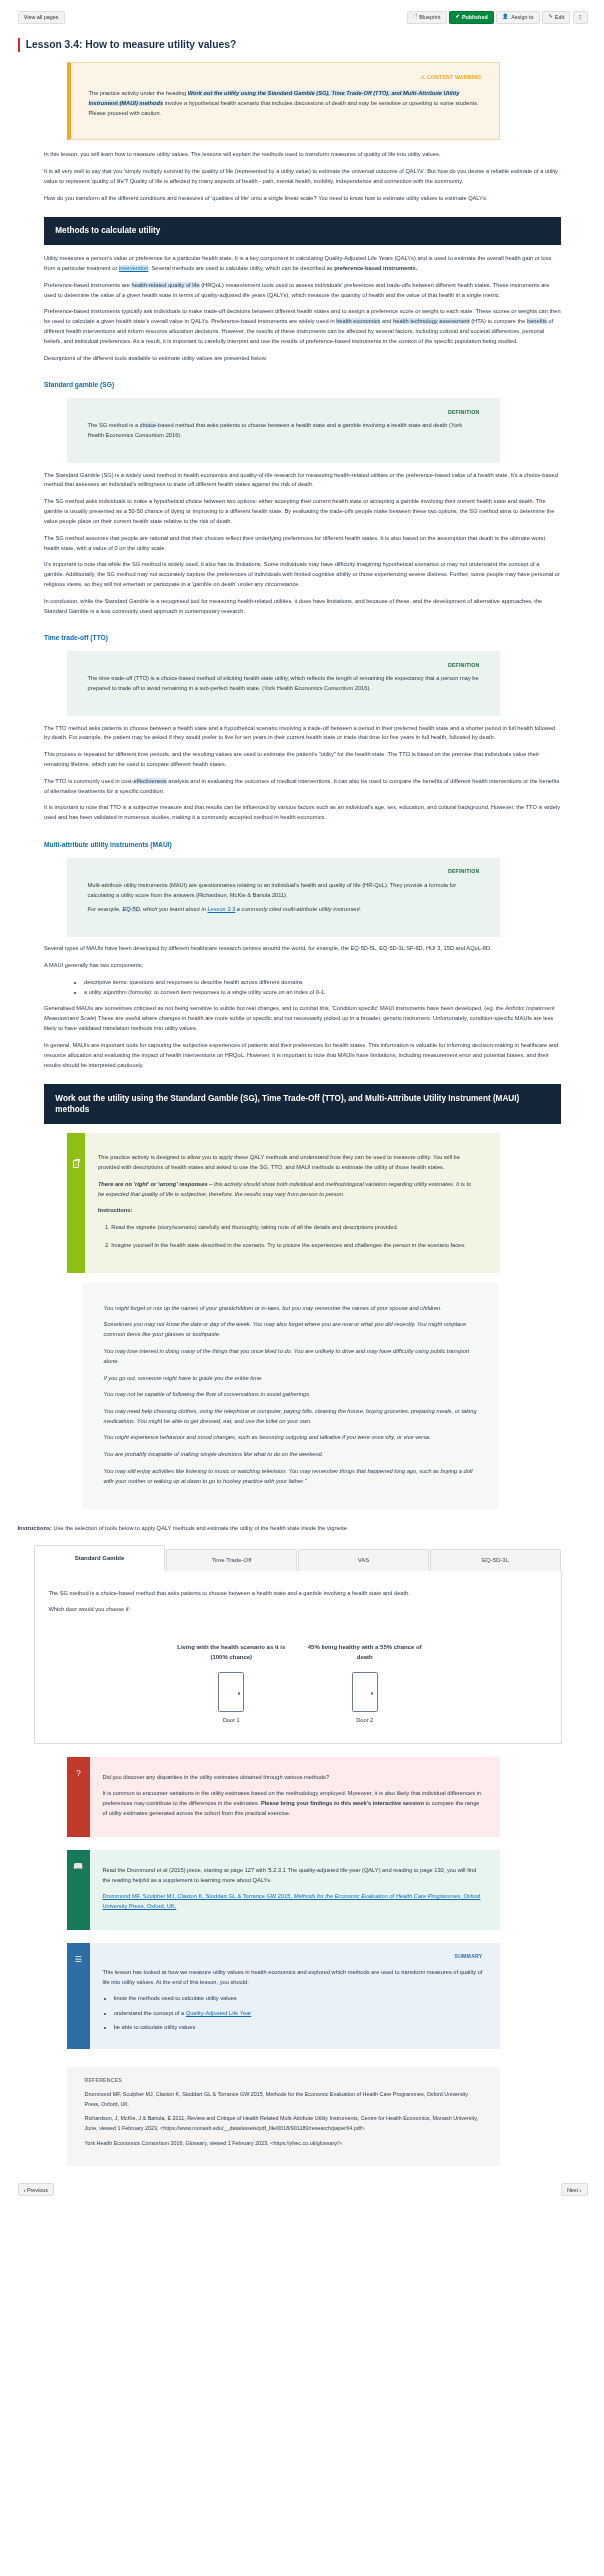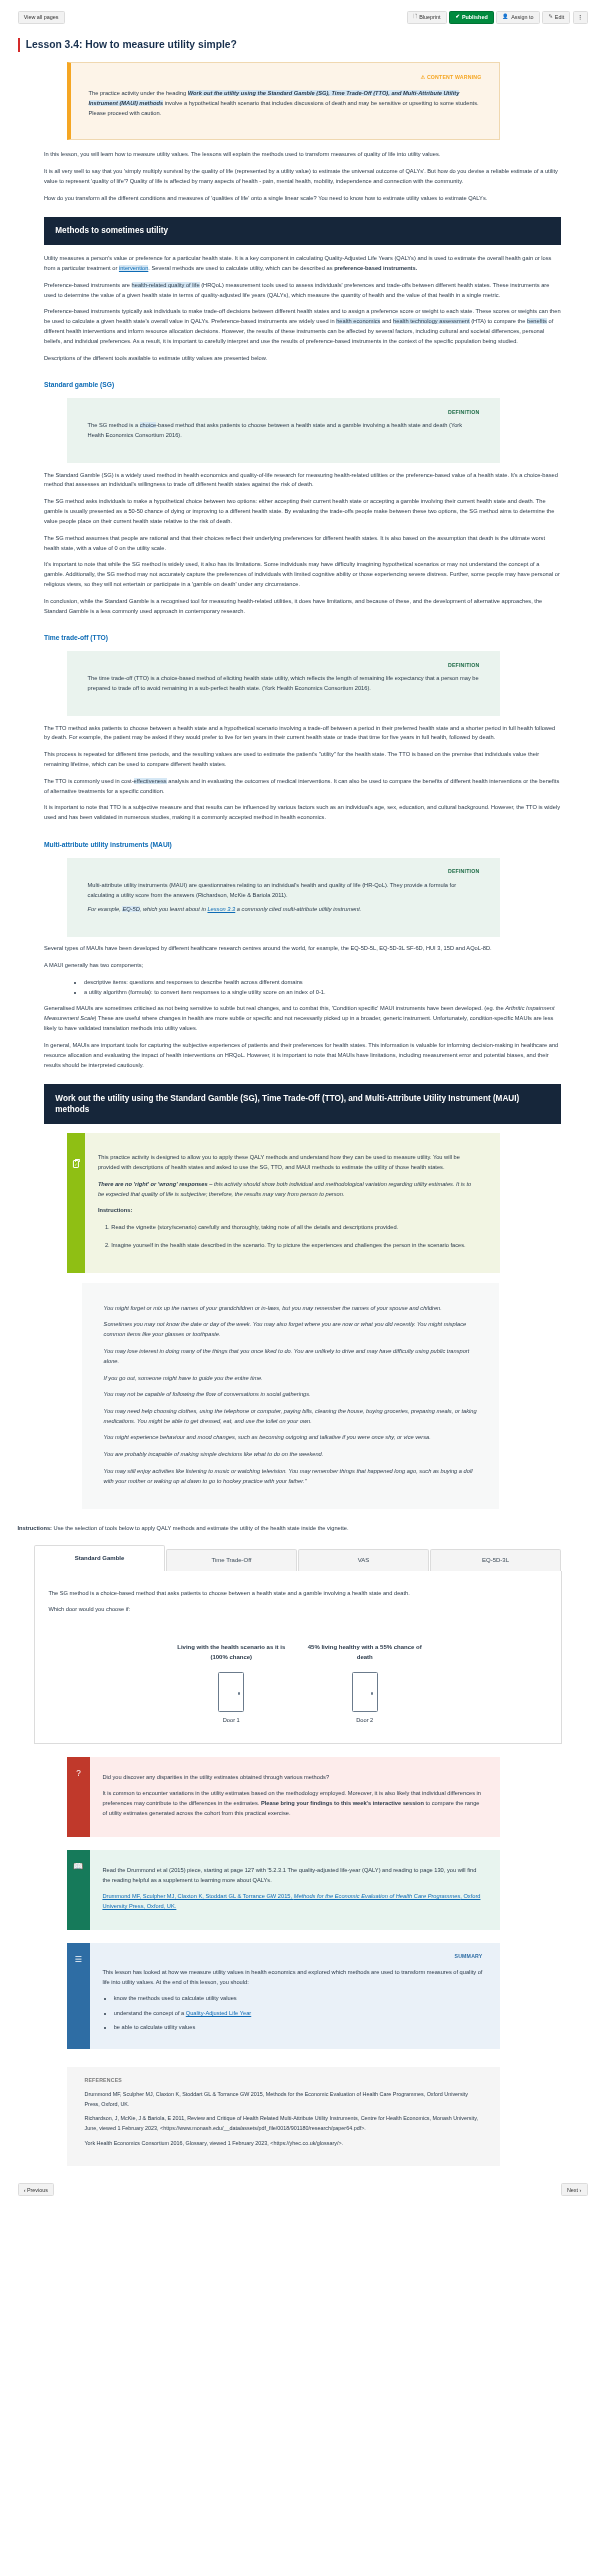--- a/index.html
+++ b/index.html
@@ -185,34 +185,34 @@
         <span>Assign to</span>
       </button>
       <button class="btn">
         <span class="ic">✎</span>
         <span>Edit</span>
       </button>
       <button class="btn kebab">⋮</button>
     </div>
   </div>
 
-  <h1 class="lesson-head">Lesson 3.4: How to measure utility simple?</h1>
+  <h1 class="lesson-head">Lesson 3.4: How to measure utility values?</h1>
 
   <div class="callout warning">
     <div class="tag">⚠ Content warning</div>
     <p><span>The practice activity under the heading </span><b class="ital"><span class="hl">Work out the utility using the Standard Gamble (SG), Time Trade-Off (TTO), and Multi-Attribute Utility Instrument (MAUI) methods</span></b><span> involve a hypothetical health scenario that includes discussions of death and may be sensitive or upsetting to some students. Please proceed with caution.</span></p>
   </div>
 
   <div class="col">
 
     <p>In this lesson, you will learn how to measure utility values. The lessons will explain the methods used to transform measures of quality of life into utility values.</p>
     <p>It is all very well to say that you 'simply multiply survival by the quality of life (represented by a utility value) to estimate the universal outcome of QALYs'. But how do you devise a reliable estimate of a utility value to represent 'quality of life'? Quality of life is affected by many aspects of health - pain, mental health, mobility, independence and connection with the community.</p>
     <p>How do you transform all the different conditions and measures of 'qualities of life' onto a single linear scale? You need to know how to estimate utility values to estimate QALYs.</p>
 
-    <div class="band">Methods to sometimes utility</div>
+    <div class="band">Methods to calculate utility</div>
 
     <p><span>Utility measures a person's value or preference for a particular health state. It is a key component in calculating Quality-Adjusted Life Years (QALYs) and is used to estimate the overall health gain or loss from a particular treatment or </span><span class="link hl">intervention</span><span>. Several methods are used to calculate utility, which can be described as </span><b>preference-based instruments.</b></p>
 
     <p><span>Preference-based instruments are </span><span class="hl">health-related quality of life</span><span> (HRQoL) measurement tools used to assess individuals' preferences and trade-offs between different health states. These instruments are used to determine the value of a given health state in terms of quality-adjusted life years (QALYs), which measure the quantity of health and the value of that health in a single metric.</span></p>
 
     <p><span>Preference-based instruments typically ask individuals to make trade-off decisions between different health states and to assign a preference score or weight to each state. These scores or weights can then be used to calculate a given health state's overall value in QALYs. Preference-based instruments are widely used in </span><span class="hl">health economics</span><span> and </span><span class="hl">health technology assessment</span><span> (HTA) to compare the </span><span class="hl">benefits</span><span> of different health interventions and inform resource allocation decisions. However, the results of these instruments can be affected by several factors, including cultural and societal differences, personal beliefs, and individual preferences. As a result, it is important to carefully interpret and use the results of preference-based instruments in the context of the specific population being studied.</span></p>
 
     <p>Descriptions of the different tools available to estimate utility values are presented below.</p>
 
     <h2 class="subhead">Standard gamble (SG)</h2>

